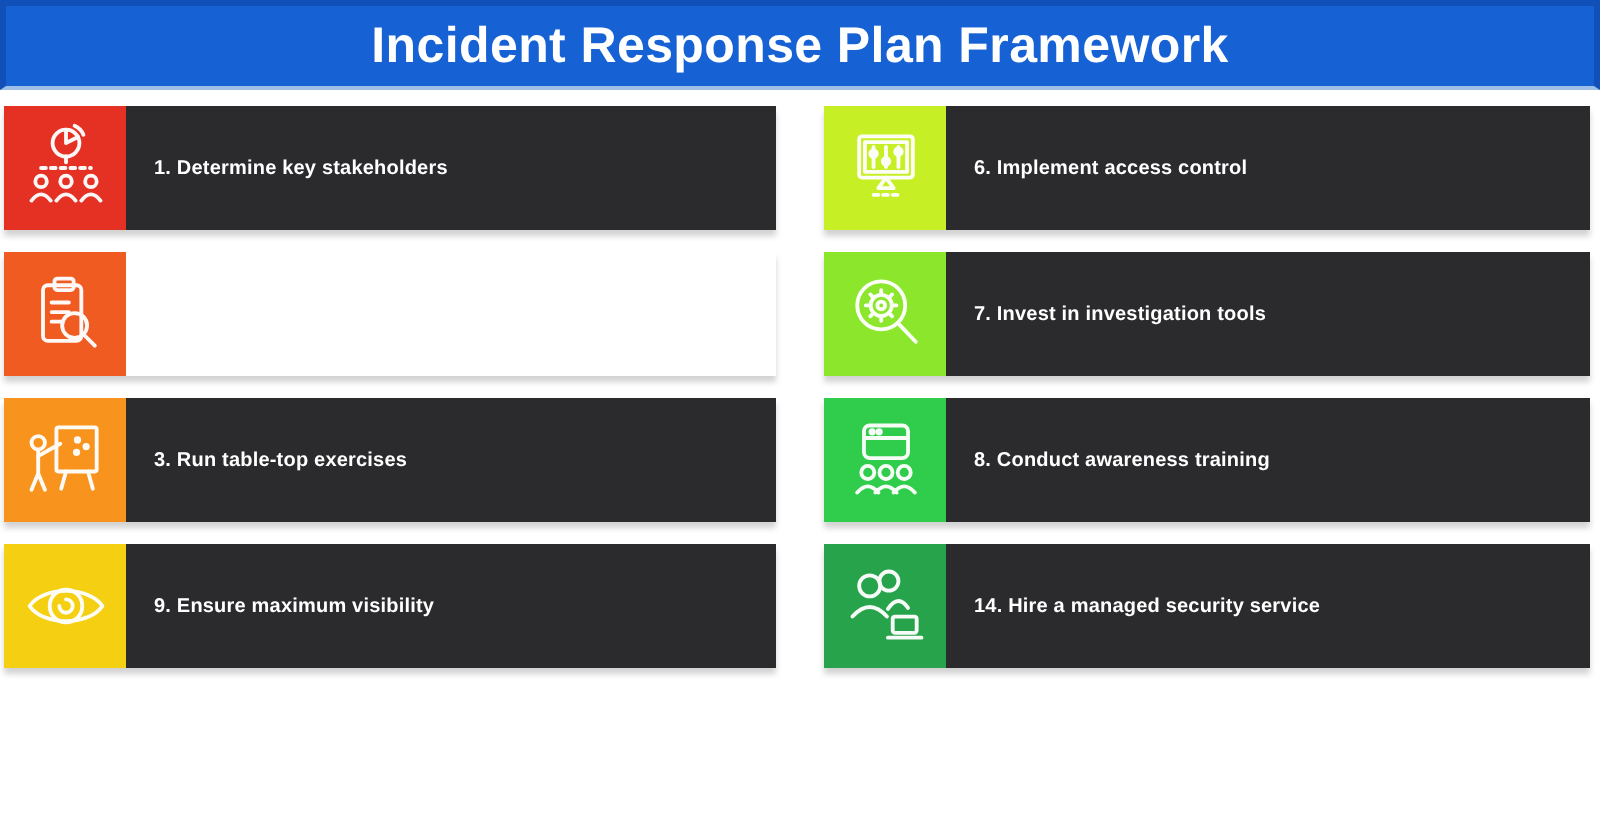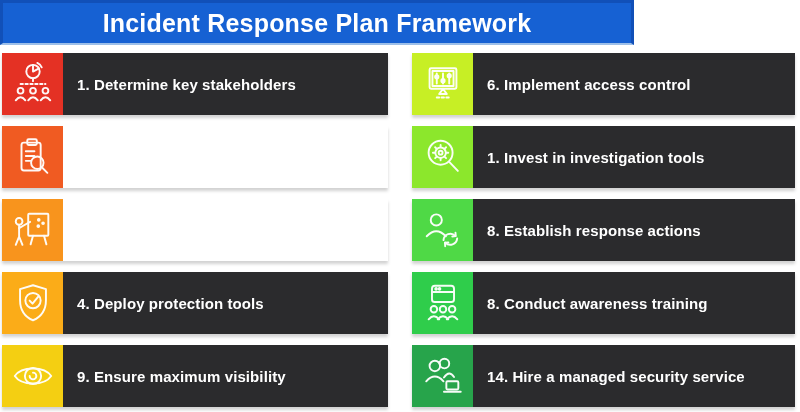--- a/index.html
+++ b/index.html
@@ -1,21 +1,21 @@
 <!DOCTYPE html>
 <html><head>
 <meta charset="utf-8">
 <style>
   html,body{margin:0;padding:0;}
   body{
     width:800px;height:412px;overflow:hidden;background:#ffffff;
     font-family:"Liberation Sans",sans-serif;
   }
   .header{
-    box-sizing:border-box;height:45px;width:634px;
+    box-sizing:border-box;height:45px;width:800px;
     background:#1661d3;border:3px solid #1150b8;border-bottom:2px solid #9dbfe8;
     display:flex;align-items:center;justify-content:center;
   }
   .header h1{
     margin:0;color:#ffffff;font-size:25px;font-weight:bold;letter-spacing:.2px;
   }
   .grid{
     margin:8px 5px 0 2px;
     display:grid;grid-template-columns:386px 1fr;column-gap:24px;
   }
@@ -23,21 +23,21 @@
   .row{display:flex;height:62px;box-shadow:0 3px 3px rgba(0,0,0,.18);}
   .tile{
     width:61px;flex:none;display:flex;align-items:center;justify-content:center;
   }
   .tile svg{
     width:46px;height:46px;stroke:#ffffff;stroke-width:2;fill:none;
     stroke-linecap:round;stroke-linejoin:round;opacity:.96;
   }
   .bar{
     flex:1;background:#2b2b2d;display:flex;align-items:center;
-    padding-left:14px;color:#ffffff;font-weight:bold;font-size:15px;
+    padding-left:14px;color:#ffffff;font-weight:bold;font-size:10px;
     letter-spacing:.1px;
   }
 </style>
 </head>
 <body>
 
 <div class="header">
   <h1>Incident Response Plan Framework</h1>
 </div>
 
@@ -82,32 +82,23 @@
           <rect x="19" y="7" width="21" height="23" rx="1"></rect>
           <path d="M24 30 l-2.5 9 M35.5 30 l2.5 9"></path>
           <circle cx="30" cy="13.5" r="0.9"></circle>
             <circle cx="34.5" cy="17" r="0.9"></circle>
             <circle cx="29.5" cy="20" r="0.9"></circle>
           <circle cx="9.5" cy="15" r="3.5"></circle>
           <path d="M9.5 19 V31 M9.5 31 l-3.5 8.5 M9.5 31 l3.5 8.5"></path>
           <path d="M9.5 22 L16.5 18 L21 15.5"></path>
         </svg>
       </div>
+      <div class="bar">3. Run table-top exercises</div>
     </div>
 
-    <div class="row">
-      <div class="tile" style="background: rgb(251, 172, 24);">
-        <svg viewBox="0 0 48 48">
-          <path d="M24 5.5 L37.5 9.5 V21 C37.5 31.5 32 38.5 24 42 C16 38.5 10.5 31.5 10.5 21 V9.5 Z"></path>
-          <circle cx="24" cy="21.5" r="8"></circle>
-          <path d="M20.5 21.5 l3 3.2 l6.2 -7.6"></path>
-        </svg>
-      </div>
-      <div class="bar">4. Deploy protection tools</div>
-    </div>
 
     <div class="row">
       <div class="tile" style="background: rgb(244, 207, 18);">
         <svg viewBox="0 0 48 48">
           <path d="M5 24 C12 13.5 36 13.5 43 24 C36 34.5 12 34.5 5 24 Z"></path>
           <circle cx="24" cy="24" r="8.5"></circle>
           <path d="M24 20.5 a3.5 3.5 0 1 1 -3.5 3.5"></path>
         </svg>
       </div>
       <div class="bar">9. Ensure maximum visibility</div>
@@ -136,36 +127,23 @@
     <div class="row">
       <div class="tile" style="background: rgb(140, 231, 44);">
         <svg viewBox="0 0 48 48">
           <circle cx="21.5" cy="19.5" r="12.5"></circle>
           <path d="M30.5 29 L39.5 38.5"></path>
           <circle cx="21.5" cy="19.5" r="5.5"></circle>
           <circle cx="21.5" cy="19.5" r="2"></circle>
           <path d="M21.5 11.5 v2 M21.5 25.5 v2 M13.5 19.5 h2 M27.5 19.5 h2 M15.8 13.8 l1.4 1.4 M25.8 23.8 l1.4 1.4 M27.2 13.8 l-1.4 1.4 M17.2 23.8 l-1.4 1.4"></path>
         </svg>
       </div>
-      <div class="bar">1. Invest in investigation tools</div>
+      <div class="bar">7. Invest in investigation tools</div>
     </div>
 
-    <div class="row">
-      <div class="tile" style="background: rgb(79, 217, 70);">
-        <svg viewBox="0 0 48 48">
-          <circle cx="17" cy="13.5" r="5.8"></circle>
-          <path d="M7 30.5 Q17 20 27 30.5"></path>
-          <path d="M24.5 34.5 a7.2 7.2 0 0 1 12.4 -4.3"></path>
-          <path d="M37 26.8 l0.3 3.6 l-3.6 0.3"></path>
-          <path d="M38.8 32.8 a7.2 7.2 0 0 1 -12.4 4.3"></path>
-          <path d="M26.3 40.9 l-0.3 -3.6 l3.6 -0.3"></path>
-        </svg>
-      </div>
-      <div class="bar">8. Establish response actions</div>
-    </div>
 
     <div class="row">
       <div class="tile" style="background: rgb(47, 205, 75);">
         <svg viewBox="0 0 48 48">
           <rect x="12.5" y="6" width="23" height="17" rx="3"></rect>
           <path d="M12.5 12.5 h23"></path>
           <circle cx="16.8" cy="9.3" r="0.9"></circle>
             <circle cx="20.4" cy="9.3" r="0.9"></circle>
           <circle cx="14.5" cy="30.5" r="3.4"></circle>
             <circle cx="24" cy="30.5" r="3.4"></circle>

